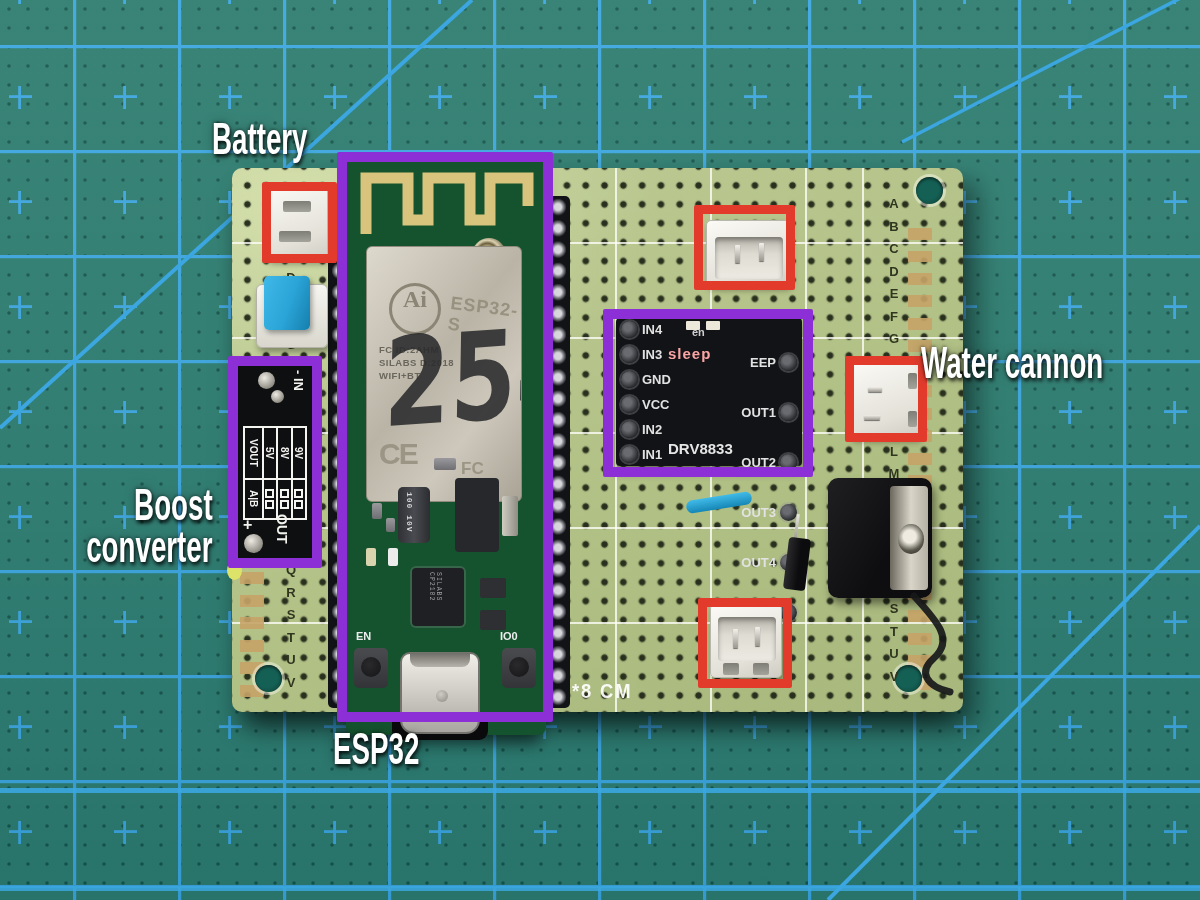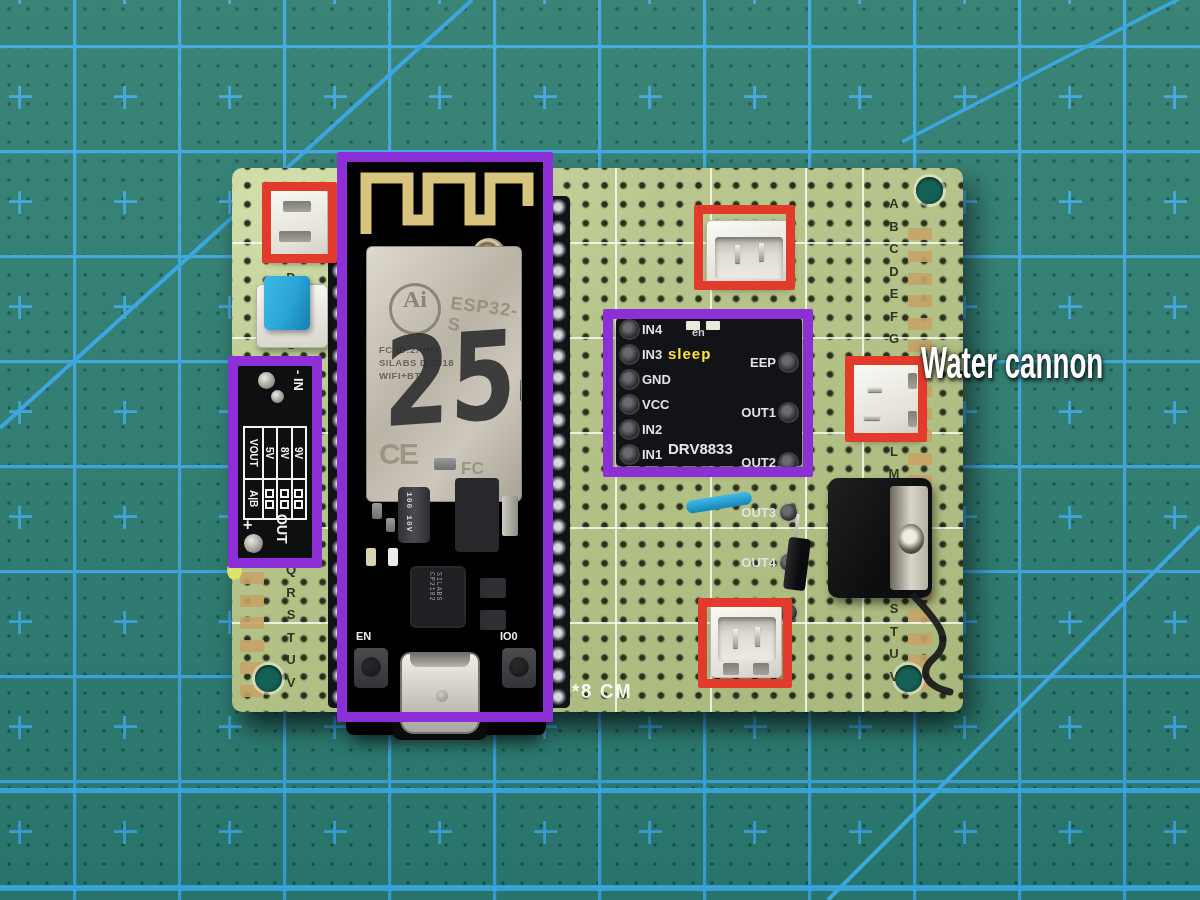--- a/index.html
+++ b/index.html
@@ -33,21 +33,21 @@
   .letter-col{display:flex;flex-direction:column;width:18px;z-index:2;}
   .letter-col span{position:static;height:22.5px;line-height:22.5px;text-align:center;
     font:700 13px "Liberation Sans",sans-serif;color:#30361f;}
   .pb-hole{width:27px;height:27px;border-radius:50%;
     background:radial-gradient(circle at 42% 40%, #156055 50%, #0c4038 100%);
     box-shadow:0 0 0 3px rgba(245,248,235,.5), inset 0 2px 3px rgba(0,0,0,.5);}
   .pb-size-label{font:700 20px "Liberation Sans",sans-serif;color:rgba(255,255,255,.92);
     letter-spacing:2px;transform:scaleX(.92);transform-origin:0 0;}
 
   
-  .esp32-board{left:346px;top:158px;width:200px;height:577px;background:#000000;
+  .esp32-board{left:346px;top:158px;width:200px;height:577px;background:#14532d;
     border-radius:8px;z-index:14;box-shadow:0 14px 16px -6px rgba(0,0,0,.55);}
   .pin-header{top:196px;width:24px;height:512px;background-color:#121316;border-radius:5px;
     background-image:radial-gradient(circle at 12px 11px,#d8d8dc 3.5px,#85878d 5.5px,#2b2c30 8px,rgba(0,0,0,0) 8.5px);
     background-size:24px 21.3px;z-index:12;}
   .antenna-svg{left:6px;top:2px;}
   .shield{left:20px;top:88px;width:156px;height:256px;border-radius:6px;border:1px solid #8f8a7d;
     background:linear-gradient(128deg,#ded9cd 0%,#bab4a7 45%,#cdc8bb 70%,#a9a396 100%);overflow:hidden;}
   .ai-logo{left:22px;top:36px;width:52px;height:52px;border:3px solid #8a8574;border-radius:50%;
     text-align:center;line-height:48px;font:700 24px "Liberation Serif",serif;color:#8a8574;}
   .shield-model{left:82px;top:50px;font:700 18px "Liberation Sans",sans-serif;color:#97917f;
@@ -90,21 +90,21 @@
   .motor-driver{left:616px;top:318px;width:186px;height:148px;background:#121316;border-radius:4px;
     z-index:16;box-shadow:0 6px 10px rgba(0,0,0,.4);}
   .md-col{top:3px;bottom:3px;display:flex;flex-direction:column;justify-content:space-between;}
   .md-col .md-row{position:static;display:flex;align-items:center;gap:4px;}
   .md-col.right .md-row{flex-direction:row-reverse;margin-top:33px;}
   .md-pad{position:static;width:17px;height:17px;border-radius:50%;flex:0 0 auto;
     background:radial-gradient(circle at 40% 38%,#6a6b70 25%,#2a2b2f 70%);
     box-shadow:0 0 0 2px rgba(150,150,155,.35);}
   .md-label{position:static;font:700 13px "Liberation Sans",sans-serif;color:#e2e2e2;white-space:nowrap;}
   .md-center-top{left:76px;top:8px;font:700 11px "Liberation Sans",sans-serif;color:#cfcfcf;}
-  .md-center{left:52px;top:27px;font:700 15px "Liberation Sans",sans-serif;color:#fde047;letter-spacing:1px;}
+  .md-center{left:52px;top:27px;font:700 15px "Liberation Sans",sans-serif;color:#fca5a5;letter-spacing:1px;}
   .md-chip{left:52px;top:122px;font:700 15px "Liberation Sans",sans-serif;color:#e6e6e6;}
   .md-smd{background:#ece8da;border-radius:1px;}
 
   
   .boost{left:238px;top:362px;width:74px;height:200px;background:#0e0f11;border-radius:3px;z-index:16;}
   .solder{border-radius:50%;background:radial-gradient(circle at 38% 35%,#eceae2,#908d85 70%,#55534e);}
   .bc-vtext{writing-mode:vertical-rl;text-orientation:sideways;color:#f2f2ee;
     font-family:"Liberation Sans",sans-serif;font-weight:700;}
   .bc-table{left:5px;top:64px;width:64px;height:94px;border:2.5px solid #f4f4f0;
     display:grid;grid-template-columns:1.15fr 1fr 1fr 1fr;grid-template-rows:55% 45%;}
@@ -430,16 +430,23 @@
   </svg>
 
   <div class="anno-box red" style="left:262px;top:182px;width:75px;height:81px"></div>
   <div class="anno-box red" style="left:694px;top:205px;width:101px;height:85px"></div>
   <div class="anno-box red" style="left:845px;top:356px;width:82px;height:86px"></div>
   <div class="anno-box red" style="left:698px;top:598px;width:94px;height:90px"></div>
   <div class="anno-box purple" style="left:337px;top:152px;width:216px;height:570px"></div>
   <div class="anno-box purple" style="left:228px;top:356px;width:94px;height:212px"></div>
   <div class="anno-box purple" style="left:603px;top:309px;width:210px;height:168px"></div>
 
+  <div class="anno-label" style="left:212px;top:118px">
+    <span>Battery</span></div>
   <div class="anno-label" style="left:921px;top:342px">
     <span>Water cannon</span></div>
+  <div class="anno-label align-right" style="right:987px;top:484px">
+    <span>Boost</span><br>
+    <span>converter</span></div>
+  <div class="anno-label" style="left:333px;top:728px">
+    <span>ESP32</span></div>
 
 </div>
 
 </body></html>

